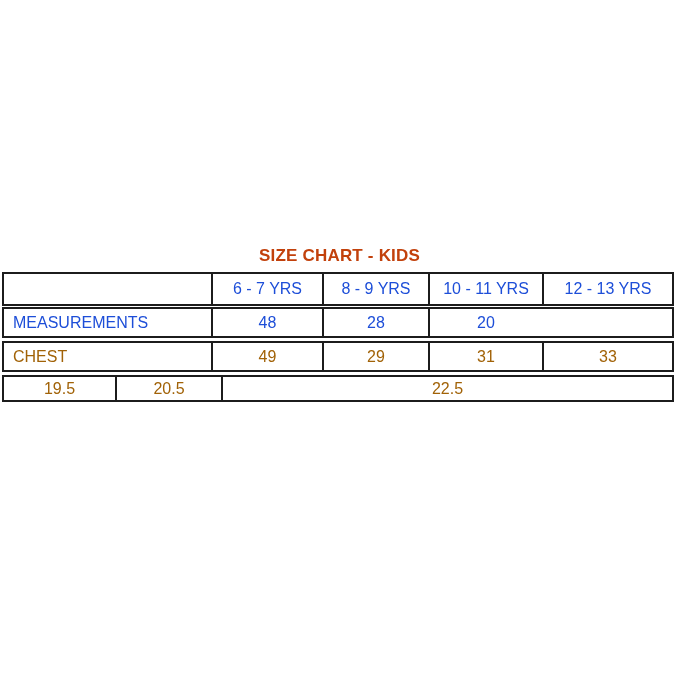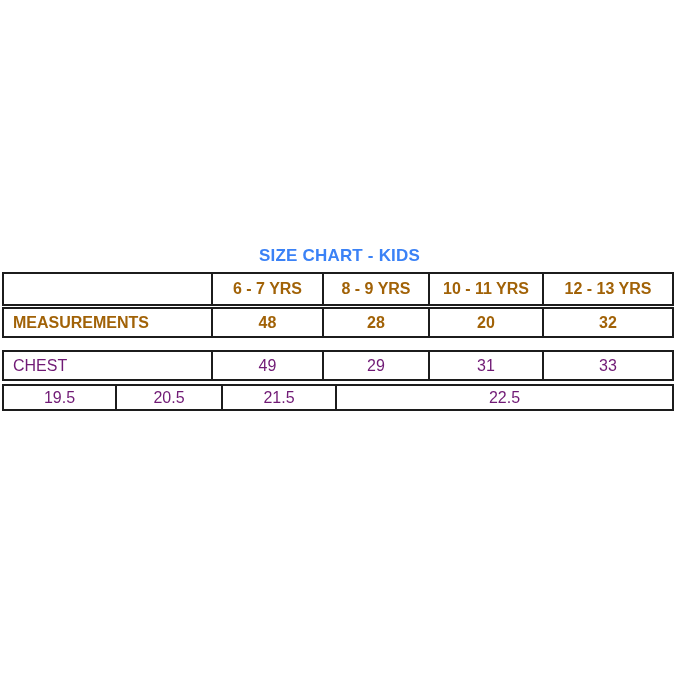--- a/index.html
+++ b/index.html
@@ -18,57 +18,57 @@
   }
   .chart-title {
     position: absolute;
     top: 246px;
     left: 0;
     width: 100%;
     text-align: center;
     font-size: 17px;
     font-weight: bold;
     letter-spacing: 0.2px;
-    color: #3b82f6;
+    color: #c2410c;
   }
   .size-table {
     position: absolute;
     top: 272px;
     left: 2px;
     width: 672px;
   }
   .trow {
     display: flex;
     align-items: stretch;
     box-sizing: border-box;
     width: 672px;
     border: 2px solid #1c1c1c;
     background: #ffffff;
   }
   .trow.r-header { height: 34px; margin-bottom: 1px; }
-  .trow.r-meas   { height: 31px; margin-bottom: 12px; }
+  .trow.r-meas   { height: 31px; margin-bottom: 3px; }
   .trow.r-chest  { height: 31px; margin-bottom: 3px; }
   .trow.r-length { height: 27px; }
   .cell {
     box-sizing: border-box;
     display: flex;
     align-items: center;
     justify-content: center;
     font-size: 16px;
-    color: #701a75;
+    color: #a16207;
     white-space: nowrap;
     overflow: hidden;
   }
   .cell + .cell { border-left: 2px solid #1c1c1c; }
   .c0 { width: 207px; justify-content: flex-start; padding-left: 9px; }
   .c1 { width: 111px; }
   .c2 { width: 106px; }
   .c3 { width: 114px; }
   .c4 { flex: 1; }
-  .bold { font-weight: bold; color: #a16207; }
+  .bold { font-weight: normal; color: #1d4ed8; }
 </style>
 </head>
 <body>
 
 <div class="stage">
 
   <div class="chart-title">SIZE CHART - KIDS</div>
 
   <div class="size-table">
 
@@ -78,32 +78,30 @@
       <div class="cell c2 bold">8 - 9 YRS</div>
       <div class="cell c3 bold">10 - 11 YRS</div>
       <div class="cell c4 bold">12 - 13 YRS</div>
     </div>
 
     <div class="trow r-meas">
       <div class="cell c0 bold">MEASUREMENTS</div>
       <div class="cell c1 bold">48</div>
       <div class="cell c2 bold">28</div>
       <div class="cell c3 bold">20</div>
-      <div class="cell c4 bold">32</div>
     </div>
 
     <div class="trow r-chest">
       <div class="cell c0">CHEST</div>
       <div class="cell c1">49</div>
       <div class="cell c2">29</div>
       <div class="cell c3">31</div>
       <div class="cell c4">33</div>
     </div>
 
     <div class="trow r-length">
       <div class="cell c1">19.5</div>
       <div class="cell c2">20.5</div>
-      <div class="cell c3">21.5</div>
       <div class="cell c4">22.5</div>
     </div>
 
   </div>
 </div>
 
 </body></html>

